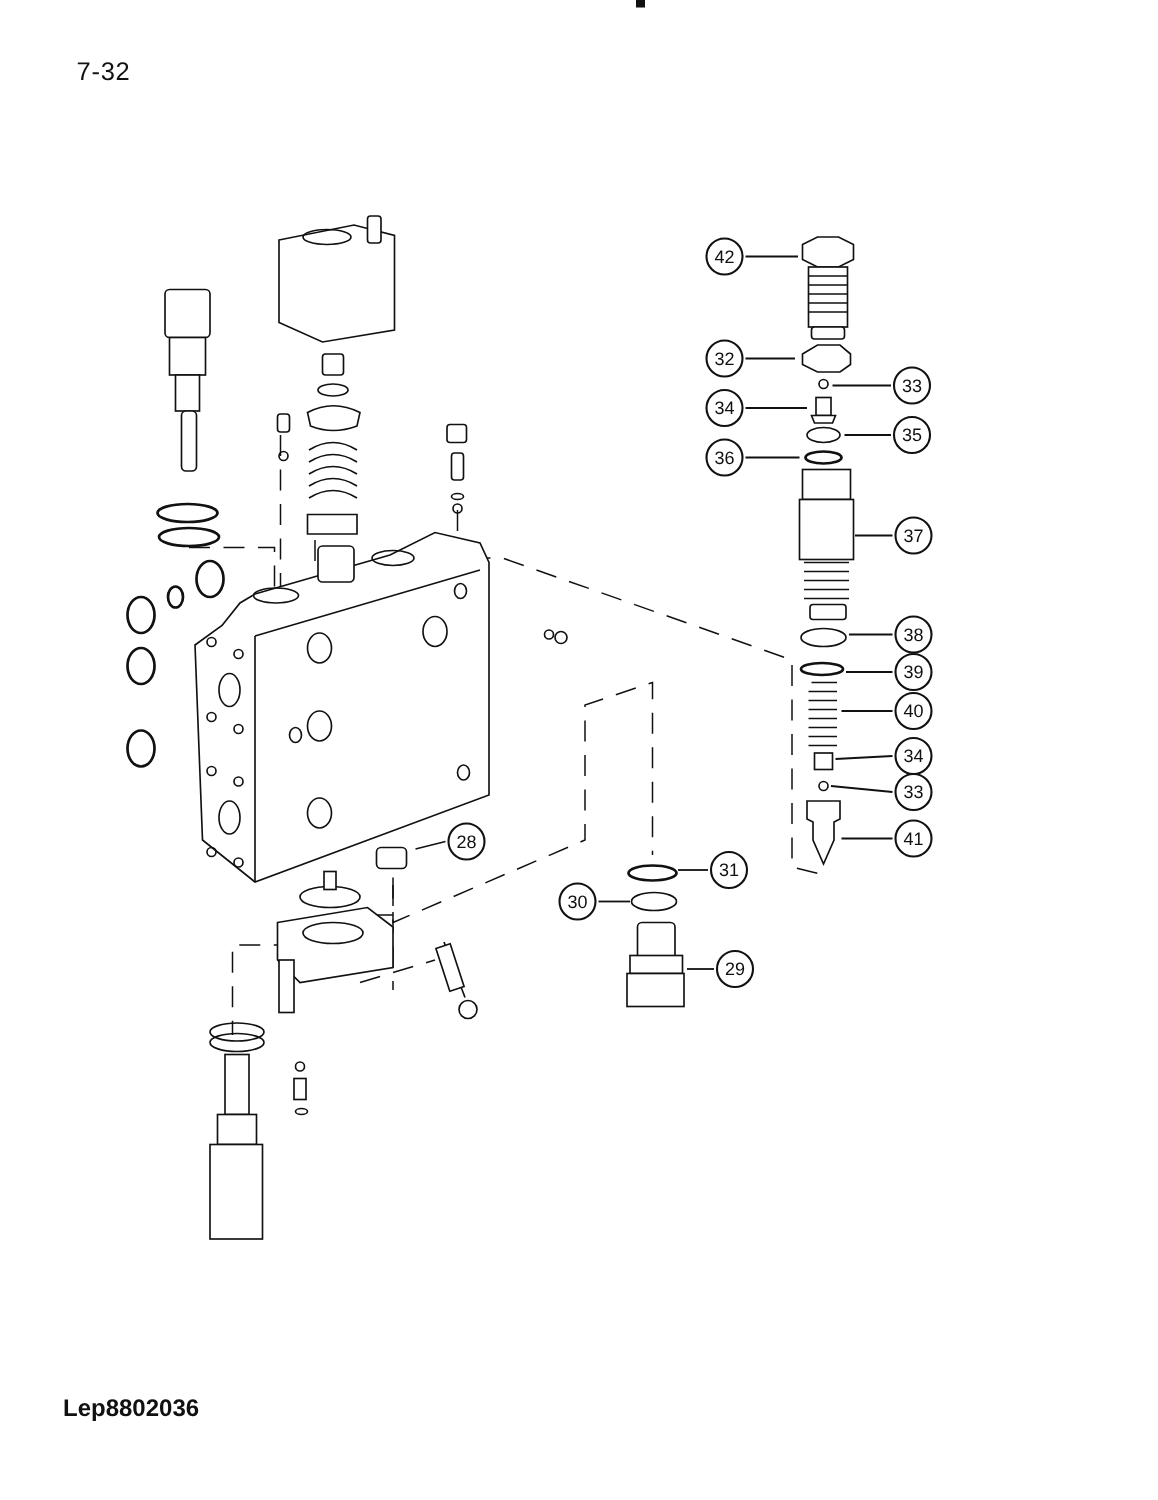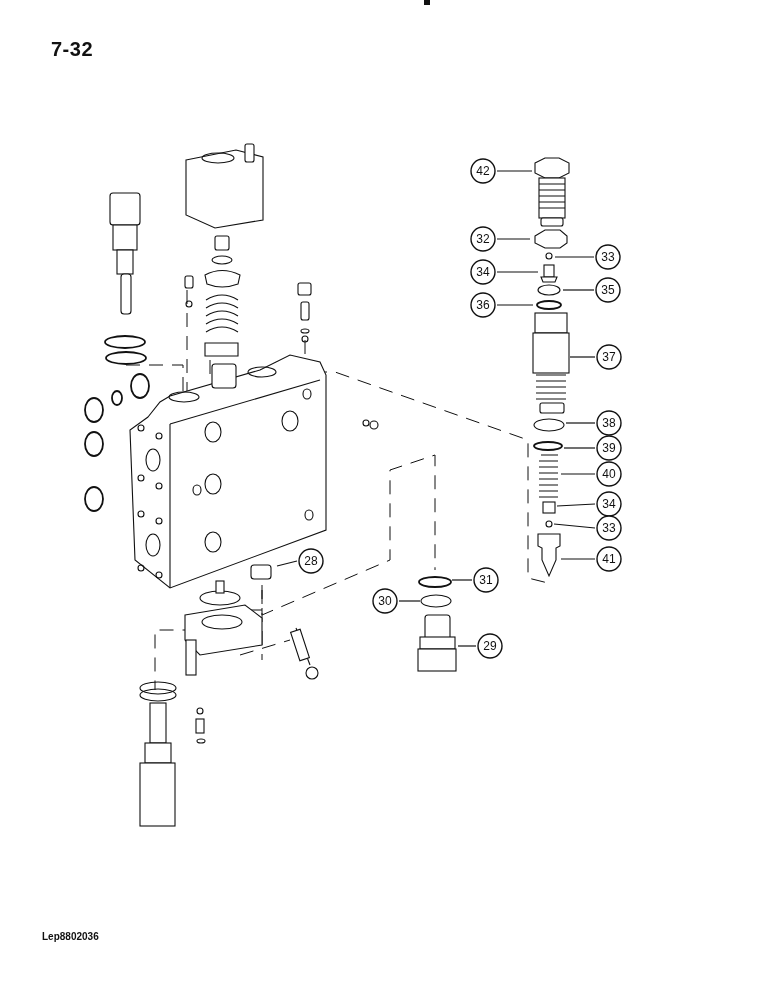--- a/index.html
+++ b/index.html
@@ -1,18 +1,18 @@
 <!DOCTYPE html>
 <html><head>
 <meta charset="utf-8">
 <style>
   html, body { margin: 0; padding: 0; background: #ffffff; }
   body { width: 772px; height: 1000px; position: relative; overflow: hidden; font-family: "Liberation Sans", sans-serif; color: #111; }
-  .page-num { position: absolute; left: 51px; top: 38px; font-size: 20px; font-weight: bold; letter-spacing: 0.5px; }
-  .footer-code { position: absolute; left: 42px; top: 931px; font-size: 10px; font-weight: bold; }
+  .page-num { position: absolute; left: 51px; top: 38px; font-size: 17px; font-weight: normal; letter-spacing: 0.5px; }
+  .footer-code { position: absolute; left: 42px; top: 931px; font-size: 16px; font-weight: bold; }
   .top-mark { position: absolute; left: 424px; top: 0; width: 6px; height: 5px; background: #111; }
   svg.drawing { position: absolute; left: 0; top: 0; }
   .callout-circle { fill: #fff; stroke: #111; stroke-width: 1.4; }
   .callout-text { font-family: "Liberation Sans", sans-serif; font-size: 12px; fill: #111; text-anchor: middle; dominant-baseline: central; }
   .ln { stroke: #111; stroke-width: 1.1; fill: none; }
   .ln-fill { stroke: #111; stroke-width: 1.1; fill: #fff; }
   .dash { stroke: #111; stroke-width: 1; fill: none; stroke-dasharray: 14 9; }
   .ring { stroke: #111; stroke-width: 1.8; fill: none; }
   .arrow { stroke: #111; stroke-width: 1.2; fill: none; }
 </style>

